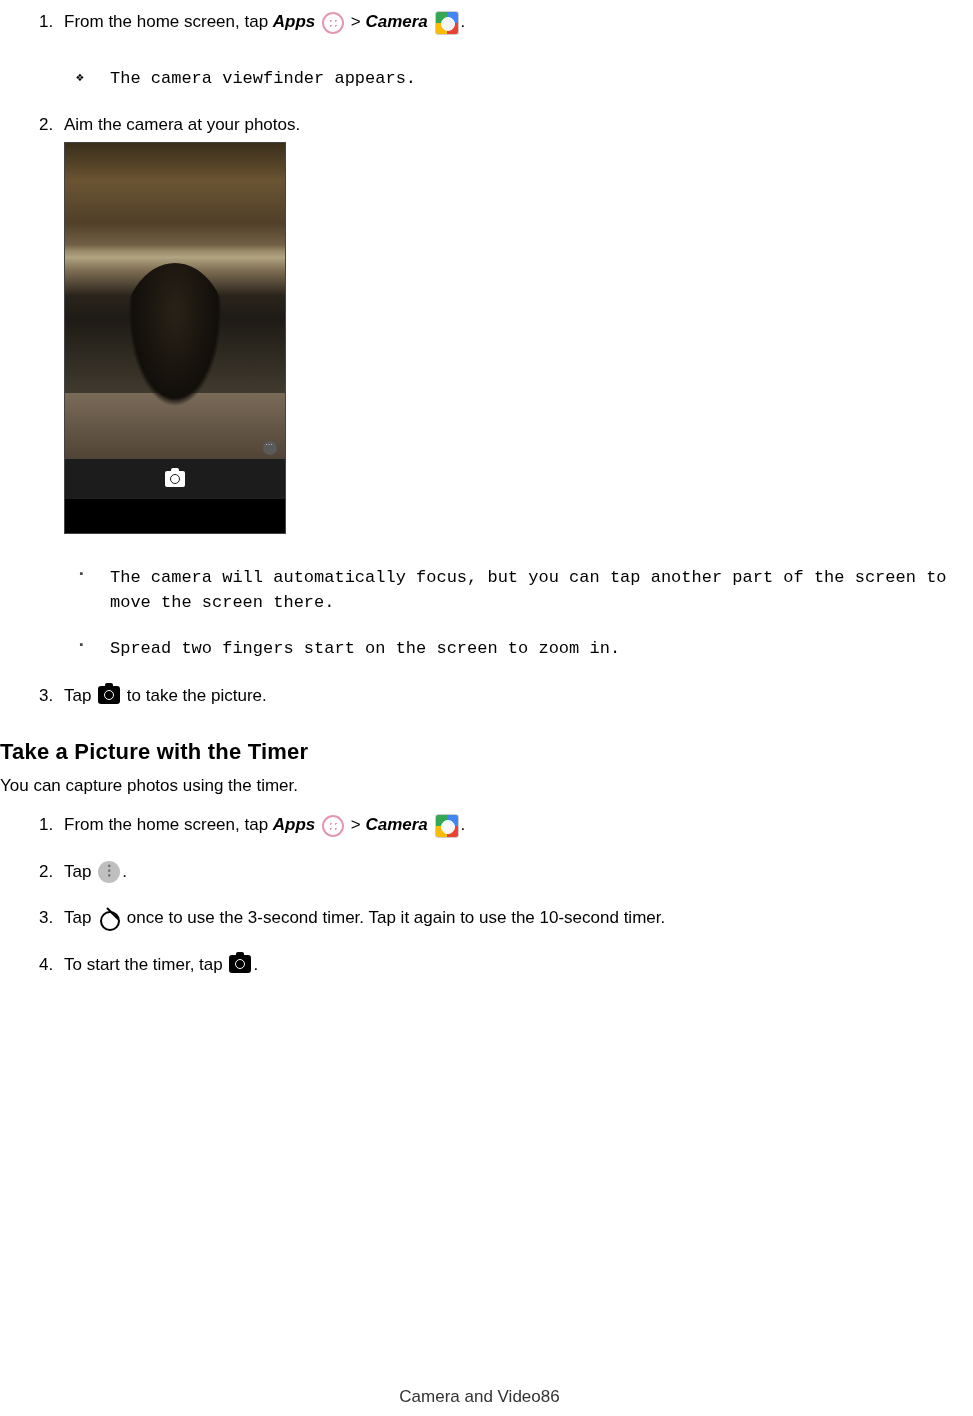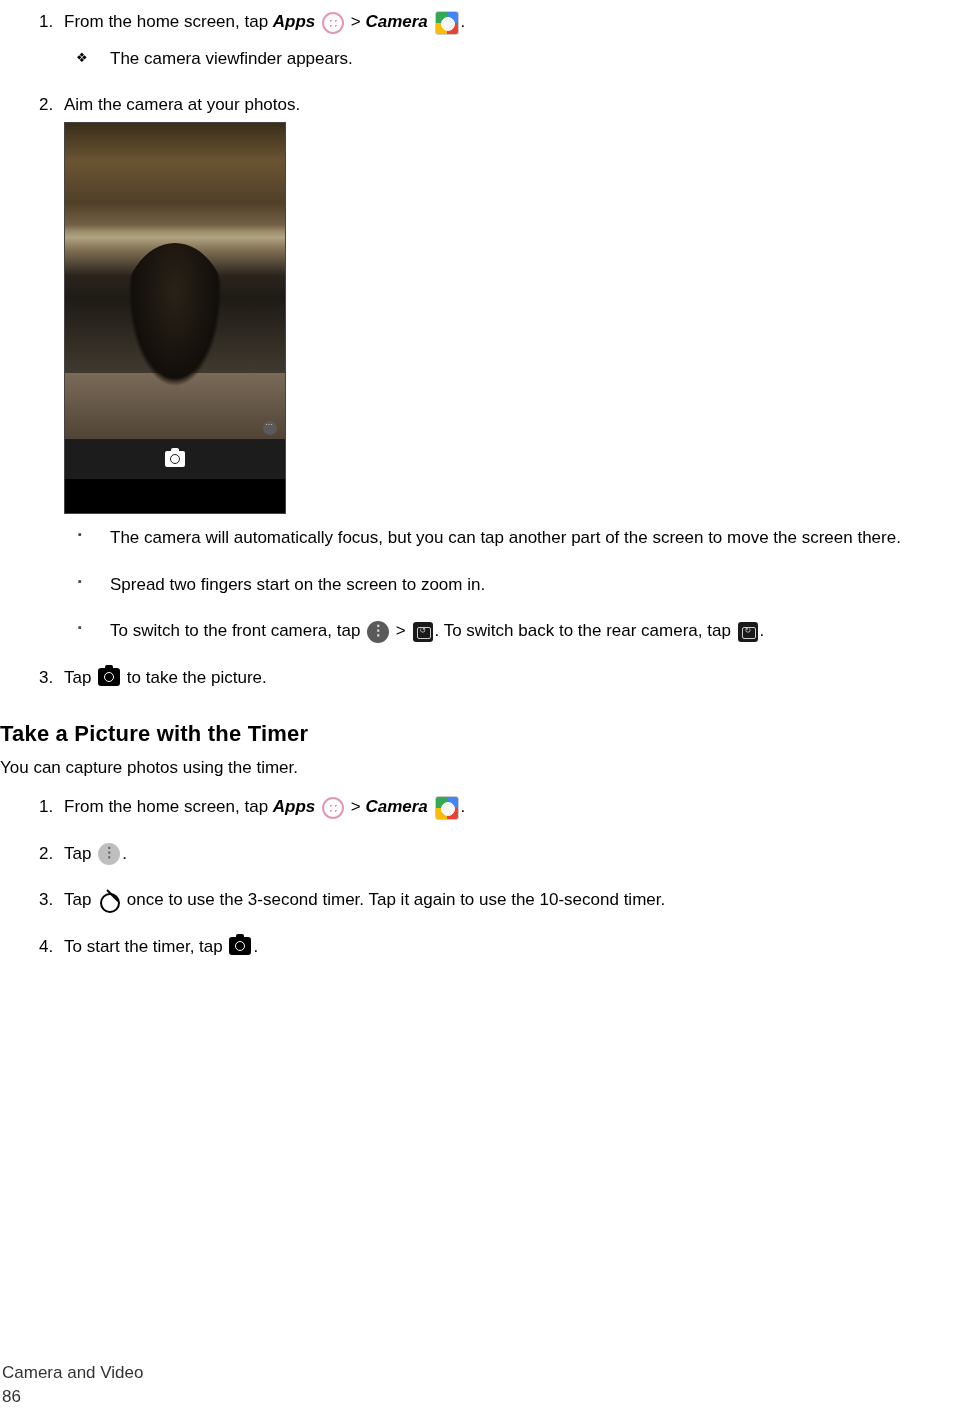--- a/index.html
+++ b/index.html
@@ -18,21 +18,22 @@
     padding-left: 58px;
     margin: 0;
   }
   ol.main-list > li {
     margin-bottom: 22px;
     padding-left: 6px;
   }
   ul.sub-list {
     list-style: none;
     padding-left: 36px;
-    margin-top: 12px;
+    margin-top: 32px;
+    font-family: Liberation Mono, monospace;
   }
   ul.sub-list > li {
     margin-bottom: 22px;
     position: relative;
     padding-left: 10px;
   }
   ul.sub-list.diamond > li::before {
     content: "❖";
     position: absolute;
     left: -24px;
@@ -209,21 +210,20 @@
   .footer {
     position: absolute;
     bottom: 6px;
     left: 0;
     right: 16px;
     display: flex;
     justify-content: center;
     font-size: 17px;
     color: #333;
     padding-left: 2px;
-    flex-direction: column;
   }
   
   .viewfinder {
     width: 222px;
     height: 392px;
     border:1px solid #444;
     margin-top: 4px;
     margin-bottom: 10px;
     background: #000;
     position: relative;
@@ -282,23 +282,20 @@
       <div class="vf-dot"></div>
       <div class="vf-bar">
         <div class="vf-shutter"></div>
       </div>
       <div class="vf-nav"></div>
     </div>
 
     <ul class="sub-list square">
       <li>The camera will automatically focus, but you can tap another part of the screen to move the screen there.</li>
       <li>Spread two fingers start on the screen to zoom in.</li>
-      <li>
-        <span>To switch to the front camera, tap </span><span class="icon-inline menu-dark-icon"></span><span> &gt; </span><span class="icon-inline switch-front-icon"></span><span>. To switch back to the rear camera, tap </span><span class="icon-inline switch-rear-icon"></span><span>.</span>
-      </li>
     </ul>
   </li>
 
   <li>
     <span>Tap </span><span class="icon-inline shutter-icon"></span><span> to take the picture.</span>
   </li>
 </ol>
 
 <h2 class="section-heading">Take a Picture with the Timer</h2>
 <p class="lead">You can capture photos using the timer.</p>

